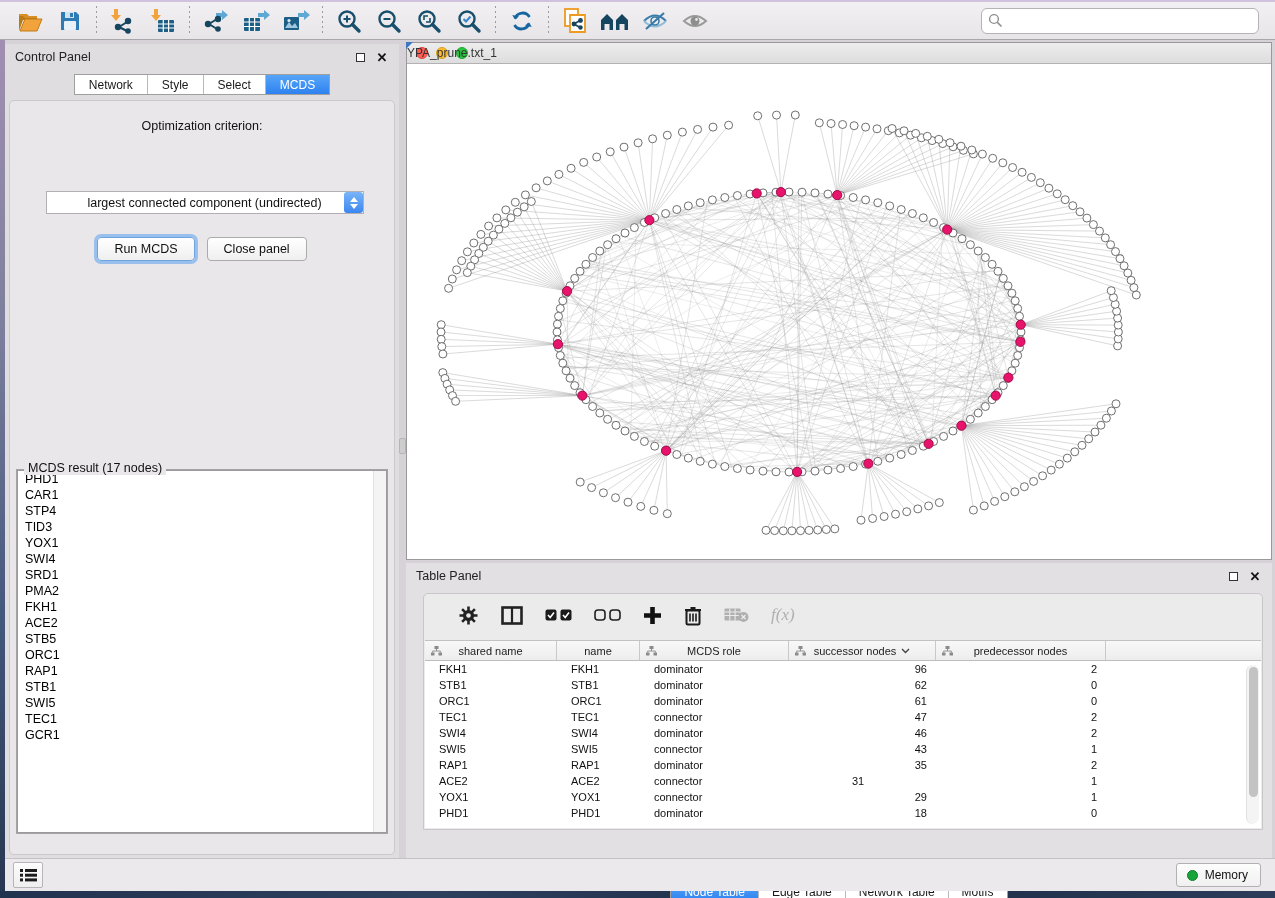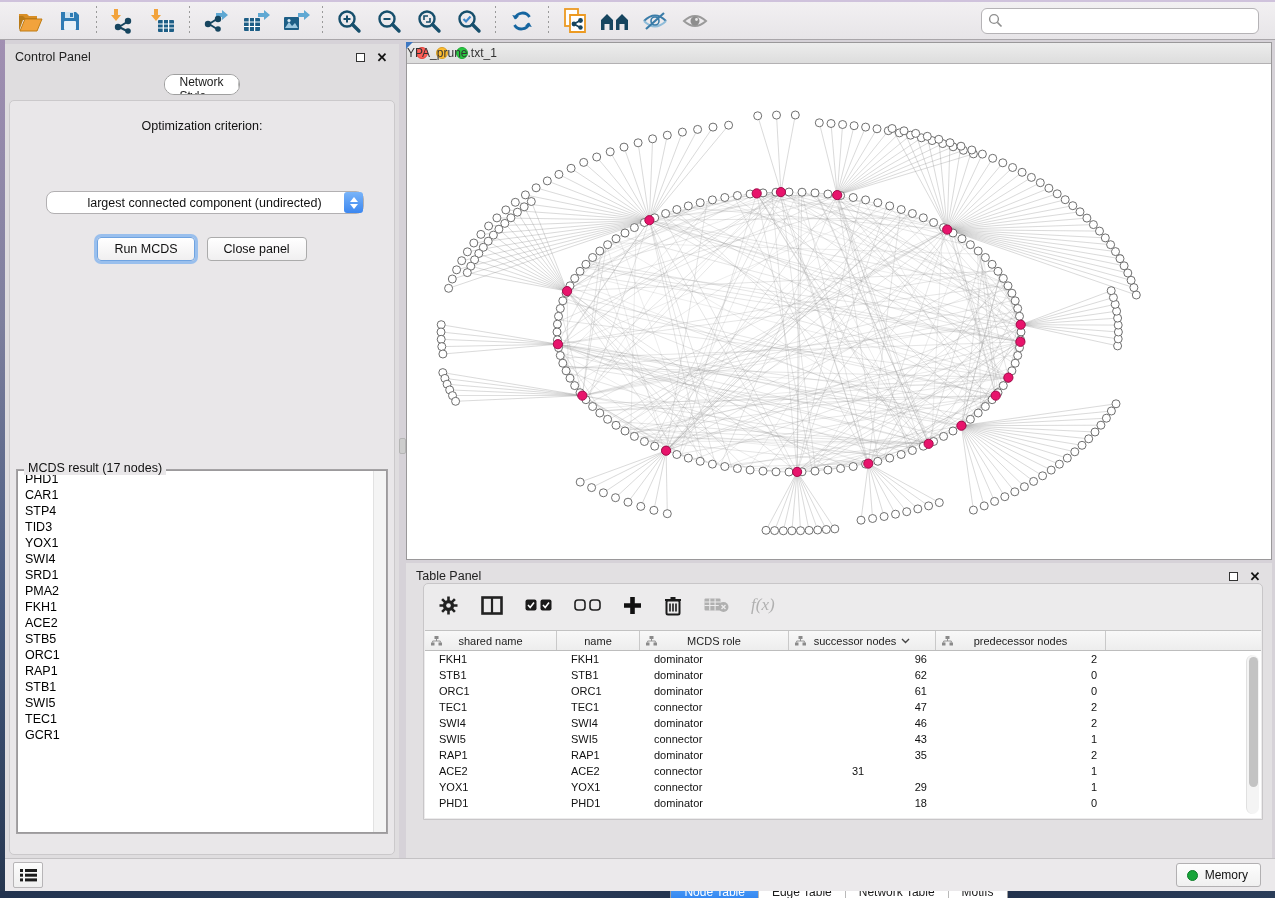--- a/index.html
+++ b/index.html
@@ -31,32 +31,32 @@
   .control-panel { position:absolute; left:5px; top:44px; width:394px; height:814px;
     background:#dfdddf; }
   .panel-head { height:26px; display:flex; align-items:center; padding:0 10px; }
   .panel-title { font-size:12.5px; color:#222; flex:1; }
   .win-btn { width:14px; height:14px; margin-left:8px; display:flex; align-items:center;
     justify-content:center; font-size:11px; color:#1a1a1a; cursor:default; }
   .float-glyph { width:9px; height:9px; border:1.5px solid #333; background:#fff; }
   .close-glyph { font-size:13px; font-weight:bold; color:#111; line-height:1; }
 
   .ctab-row { display:flex; justify-content:center; margin-top:4px; }
-  .ctabs { display:inline-flex; border:1px solid #9f9f9f; border-radius:10px; overflow:hidden;
-    background:#fff; height:21px;flex-direction:column; }
+  .ctabs { display:inline-flex; border:1px solid #9f9f9f; border-radius:0; overflow:hidden;
+    background:#fff; height:21px; }
   .ctab { padding:0 14px; font-size:12px; color:#1a1a1a; display:flex; align-items:center;
     border-right:1px solid #b9b9b9; background:#fff; }
   .ctab:last-child { border-right:none; }
   .ctab.sel { background:linear-gradient(#57a5f8,#2e82f0); color:#fff; }
 
   .cp-content { position:absolute; left:4px; top:56px; right:4px; bottom:3px;
     background:#e9e7e9; border:1px solid #cbc9cb; border-radius:5px; }
   .opt-label { text-align:center; font-size:12.5px; color:#111; margin-top:18px; }
   .dropdown { position:absolute; left:36px; top:90px; width:318px; height:23px; background:#fff;
-    border:1px solid #b2b0b2; border-radius:8px; font-size:12.5px; color:#111;
+    border:1px solid #b2b0b2; border-radius:0; font-size:12.5px; color:#111;
     display:flex; align-items:center; }
   .dropdown .dd-text { flex:1; text-align:center; padding-left:18px; }
   .dd-cap { width:19px; height:21px; border-radius:3px; margin-right:0;
     background:linear-gradient(#79b4f9,#3c87f0); display:flex; flex-direction:column;
     align-items:center; justify-content:center; gap:2px; }
   .dd-cap svg { display:block; }
   .btn-row { position:absolute; left:0; top:124px; width:100%; display:flex;
     justify-content:center; gap:12px;margin-top:12px; }
   .pbtn { height:24px; padding:0 16px; font-size:12.5px; color:#111;
     background:linear-gradient(#ffffff,#f0eff0); border:1px solid #ababab; border-radius:4px; }
@@ -85,22 +85,22 @@
   .net-title { position:absolute; left:0; right:0; text-align:left; font-size:12px; color:#333; }
   .net-canvas { position:absolute; left:0; top:22px; right:0; bottom:0; background:#fff; }
   .focus-corner { position:absolute; left:-1px; top:-1px; width:0; height:0;
     border-top:7px solid #3d77c2; border-right:7px solid transparent; z-index:3; }
   .splitter-handle { position:absolute; left:399px; top:438px; width:7px; height:16px;
     background:#cdcdcd; border:1px solid #b5b5b5; border-radius:2px; }
 
   
   .table-panel { position:absolute; left:406px; top:563px; width:866px; height:295px;
     background:#e2e0e2; }
-  .tp-inner { position:absolute; left:17px; top:20px; width:840px; height:237px;
-    background:#ecebec; border:1px solid #c8c6c8; border-radius:5px 5px 0 0; }
+  .tp-inner { position:absolute; left:17px; top:30px; width:840px; height:237px;
+    background:#ecebec; border:1px solid #c8c6c8; border-radius:5px 5px 0 0;padding-left:20px; }
   .tp-toolbar { height:42px; display:flex; align-items:center; gap:22px; padding:0 14px; }
   .tp-tool { display:flex; align-items:center; justify-content:center; }
   .fx-label { font-family:"Liberation Serif", serif; font-style:italic; font-size:17px; color:#b0b0b0; }
 
   .ntable { position:absolute; left:1px; top:46px; right:1px; bottom:1px; background:#fff;
     border-top:1px solid #c2c2c2; overflow:hidden; }
   .thead { display:flex; height:20px; background:linear-gradient(#f8f8f8,#ededed);
     border-bottom:1px solid #bdbdbd; }
   .th { position:relative; display:flex; align-items:center; justify-content:center;
     font-size:11px; color:#222; border-right:1px solid #c9c9c9; gap:5px; }

